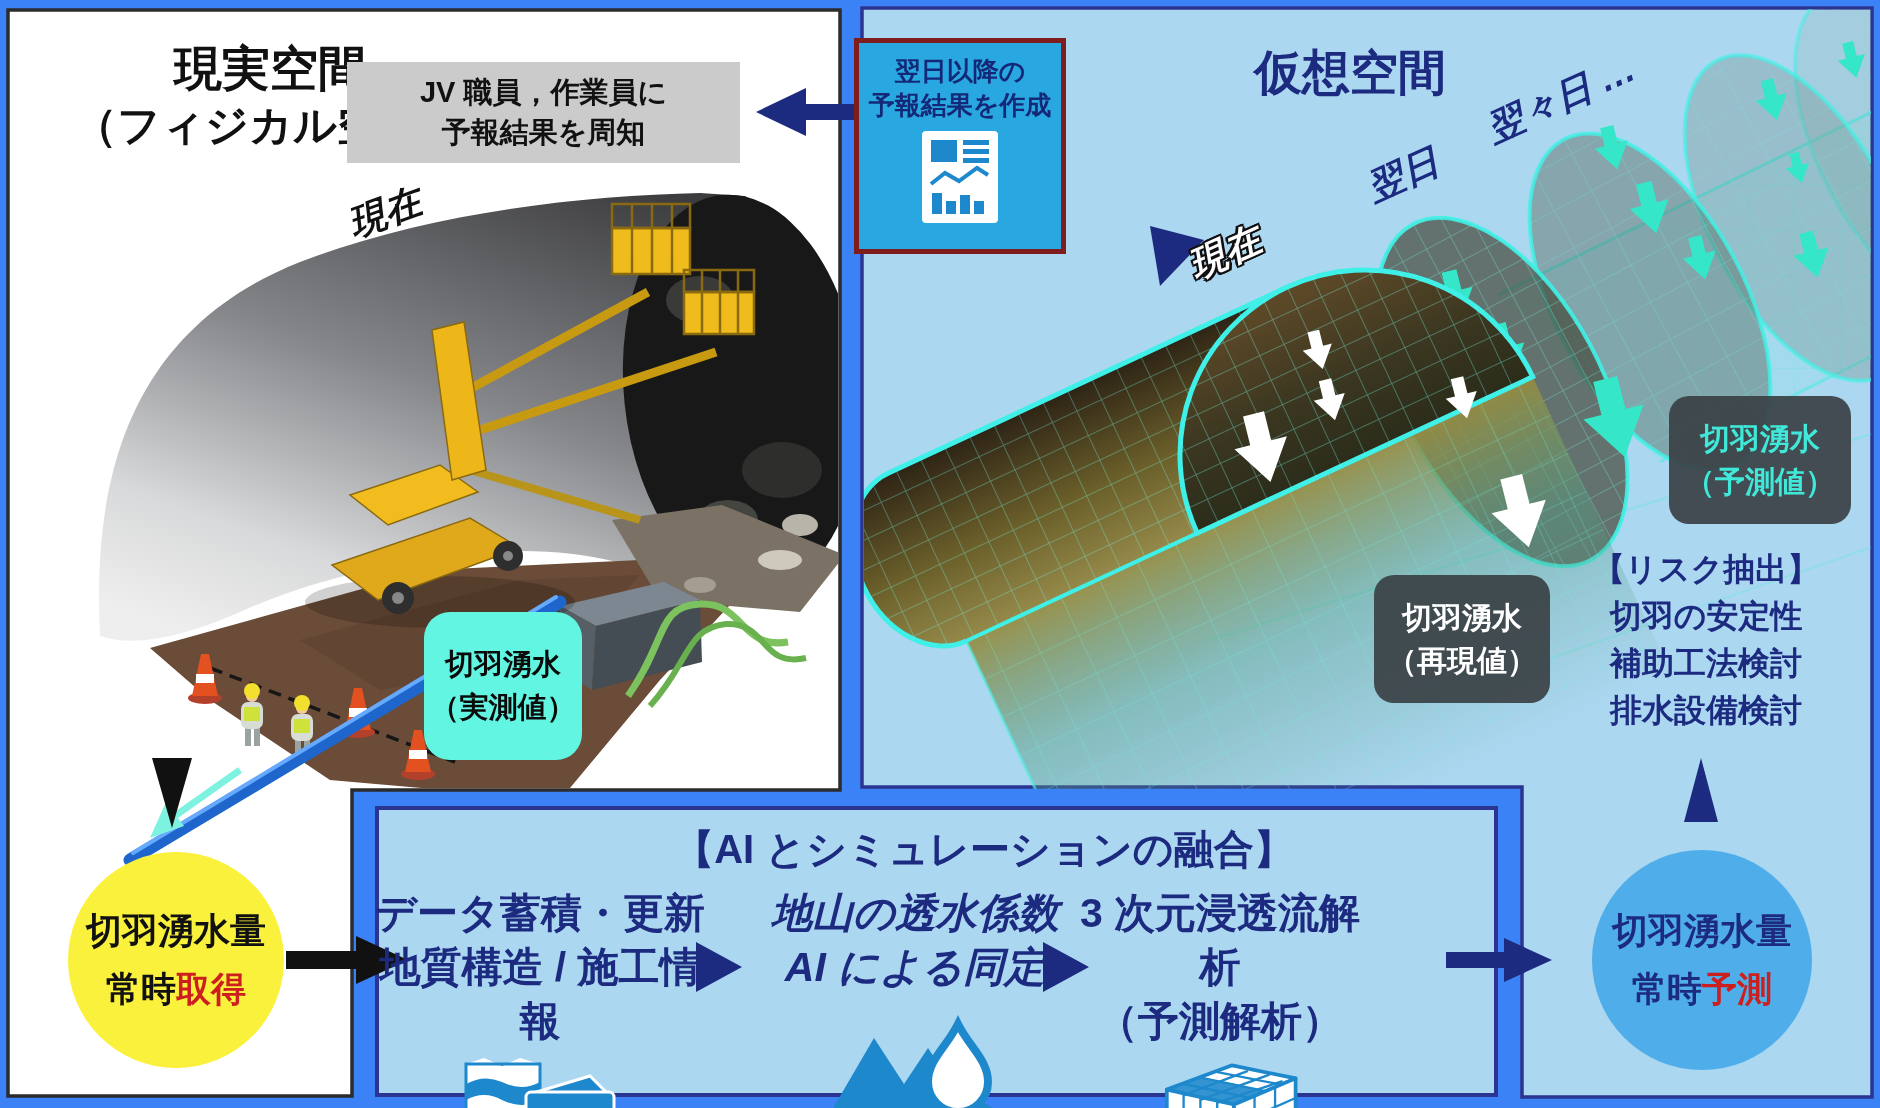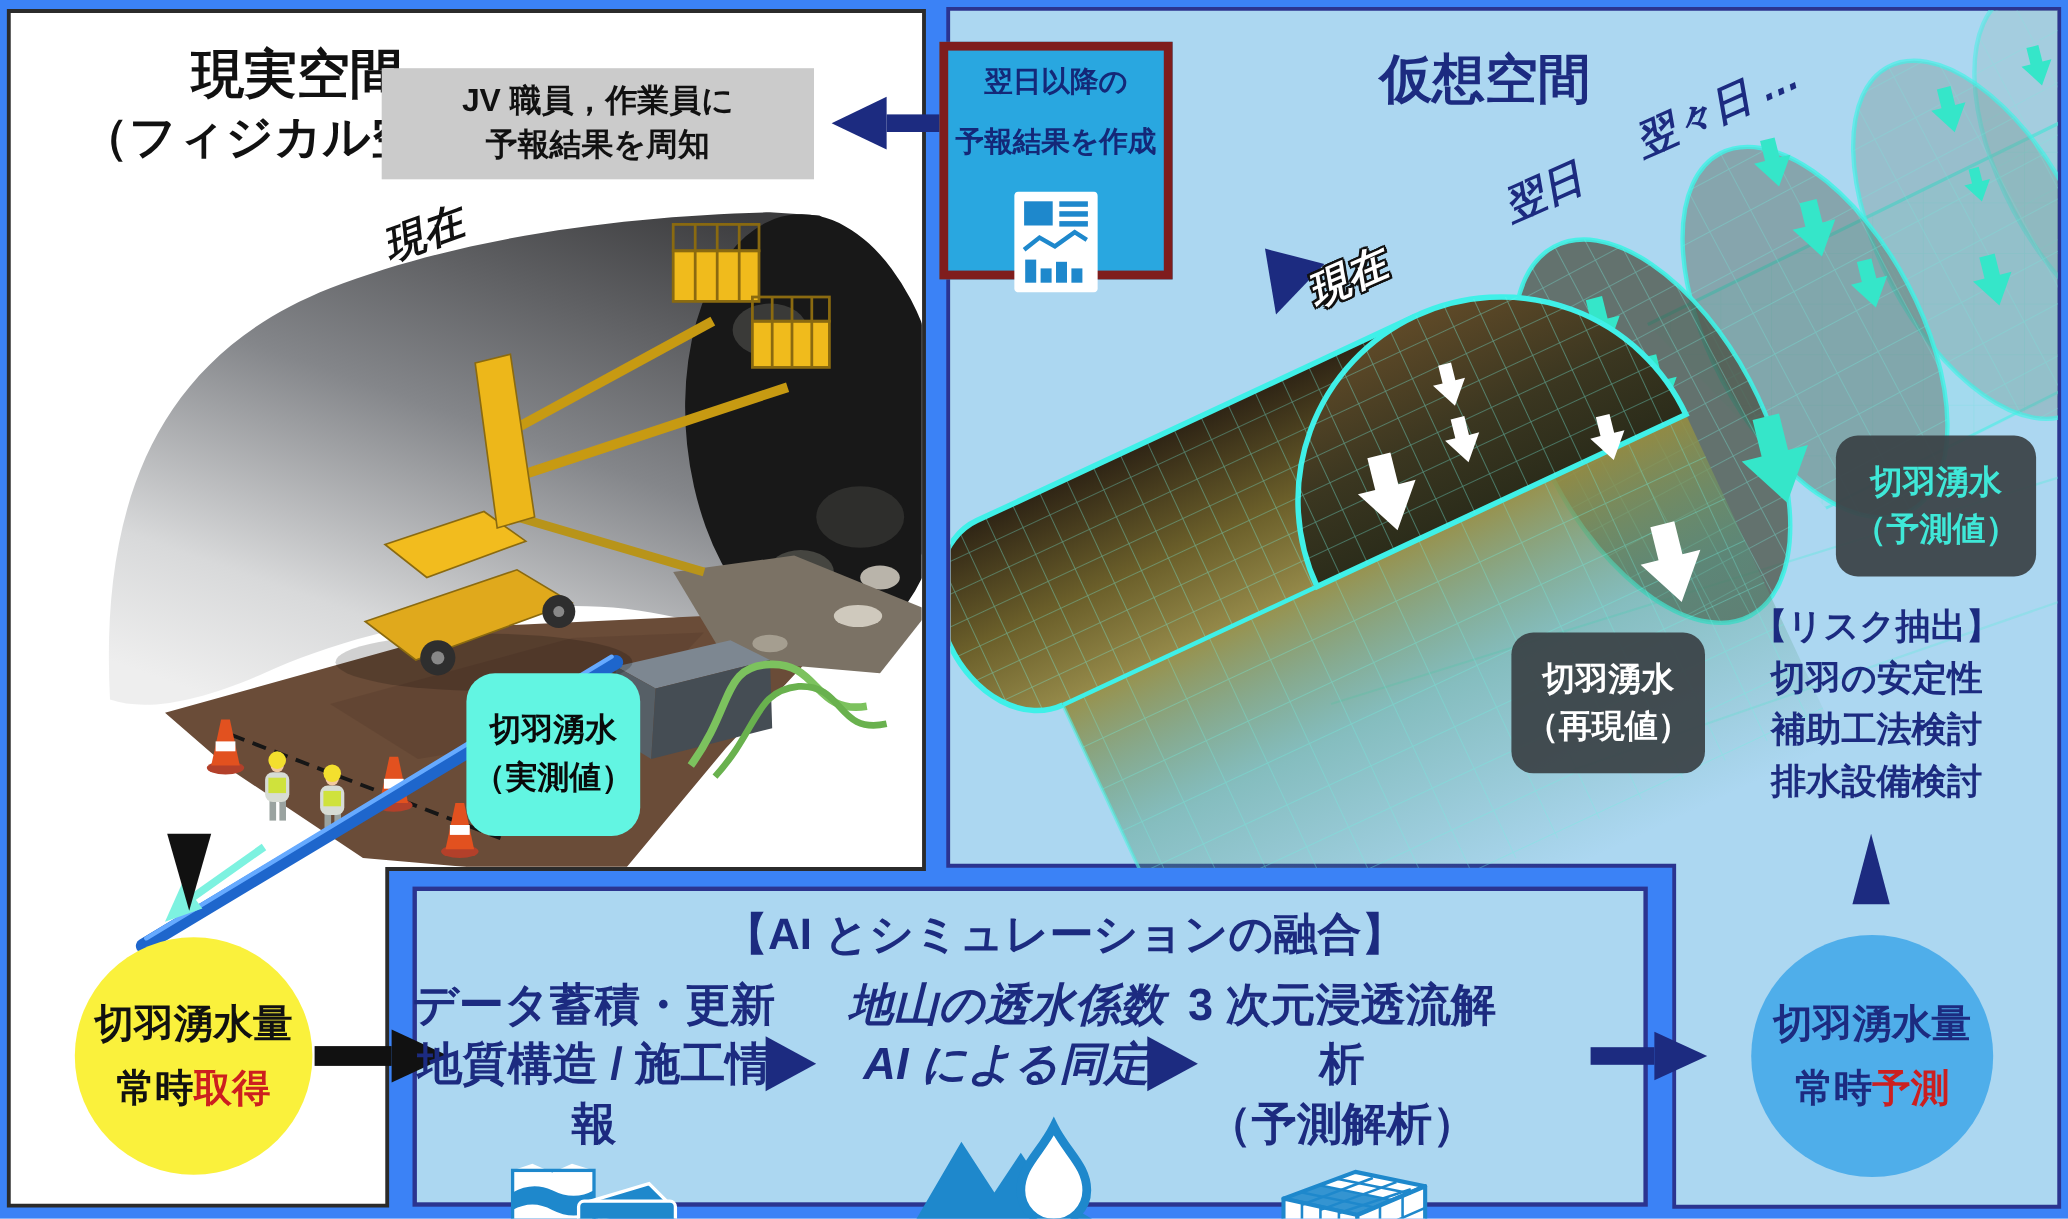--- a/index.html
+++ b/index.html
@@ -6,23 +6,23 @@
   #stage{position:relative;width:1880px;height:1108px;overflow:hidden;
          font-family:"Liberation Sans","DejaVu Sans",sans-serif;background:#3b82f6;}
   .abs{position:absolute;}
   svg.bg{position:absolute;left:0;top:0;}
   .center{display:flex;flex-direction:column;align-items:center;justify-content:center;text-align:center;}
   .phys-title{left:60px;top:40px;width:420px;color:#111;font-weight:bold;line-height:1.22;text-align:center;}
   .phys-title .l1{font-size:48px;}
   .phys-title .l2{font-size:43px;}
   .notice-box{left:347px;top:62px;width:393px;height:101px;background:#CBCBCB;color:#111;
               font-size:29px;font-weight:bold;line-height:1.35;}
-  .forecast-box{left:854px;top:38px;width:212px;height:216px;background:#29A7E0;border:8px solid #7f1d1d;
+  .forecast-box{left:854px;top:38px;width:212px;height:216px;background:#29A7E0;border:5px solid #7f1d1d;
                 box-sizing:border-box;color:#142878;font-size:26px;font-weight:bold;line-height:1.3;
-                display:flex;flex-direction:column;align-items:center;justify-content:flex-start;padding-top:12px;text-align:center;gap:20px;}
+                display:flex;flex-direction:column;align-items:center;justify-content:flex-start;padding-top:12px;text-align:center;}
   .cyber-title{left:1130px;top:44px;width:440px;color:#1C2B80;font-weight:bold;line-height:1.22;text-align:center;}
   .cyber-title .l1{font-size:48px;}
   .cyber-title .l2{font-size:43px;}
   .slice-label{font-weight:bold;font-style:italic;font-size:37px;white-space:nowrap;}
   .lbl-now-cyber{left:1188px;top:228px;color:#fff;transform:rotate(-24deg);
       text-shadow:-2px 0 #111,2px 0 #111,0 -2px #111,0 2px #111,-2px -2px #111,2px 2px #111,-2px 2px #111,2px -2px #111;}
   .lbl-next{left:1366px;top:150px;color:#1C2B80;transform:rotate(-24deg);}
   .lbl-after{left:1482px;top:74px;color:#1C2B80;transform:rotate(-24deg);}
   .lbl-now-phys{left:348px;top:188px;color:#111;transform:rotate(-20deg);}
   .measured-box{left:424px;top:612px;width:158px;height:148px;background:#62F5E2;border-radius:26px;
@@ -31,21 +31,21 @@
   .reproduced-box{left:1374px;top:575px;width:176px;height:128px;color:#fff;}
   .predicted-box{left:1669px;top:396px;width:182px;height:128px;color:#3FE8D8;}
   .risk-block{left:1576px;top:546px;width:260px;color:#1C2B80;font-size:32px;font-weight:bold;line-height:1.47;text-align:center;}
   .circle{border-radius:50%;}
   .intake-circle{left:68px;top:852px;width:216px;height:216px;background:#FAF13C;color:#111;}
   .predict-circle{left:1592px;top:850px;width:220px;height:220px;background:#4FAEEA;color:#1C2B80;}
   .circle .l1{font-size:36px;font-weight:bold;}
   .circle .l2{font-size:35px;font-weight:bold;margin-top:10px;}
   .circle .hl{color:#CC1F1F;}
   .ai-box{left:375px;top:806px;width:1124px;height:292px;}
-  .ai-title{left:0;top:16px;width:100%;text-align:center;color:#1C2B80;font-size:40px;font-weight:bold;padding-left:31px;}
+  .ai-title{left:16px;top:16px;width:100%;text-align:center;color:#1C2B80;font-size:40px;font-weight:bold;padding-left:31px;}
   .step{top:80px;color:#1C2B80;font-size:41px;font-weight:bold;line-height:1.32;text-align:center;}
   .step .icon{margin-top:8px;display:flex;justify-content:center;}
   .step1{left:0;width:330px;}
   .step2{left:390px;width:300px;font-style:italic;}
   .step3{left:690px;width:310px;}
   .tri-right{width:0;height:0;border-top:25px solid transparent;border-bottom:25px solid transparent;
              border-left:46px solid #1C2B80;top:136px;}
   .arrow1{left:321px;} .arrow2{left:668px;}
 </style>
 </head>

